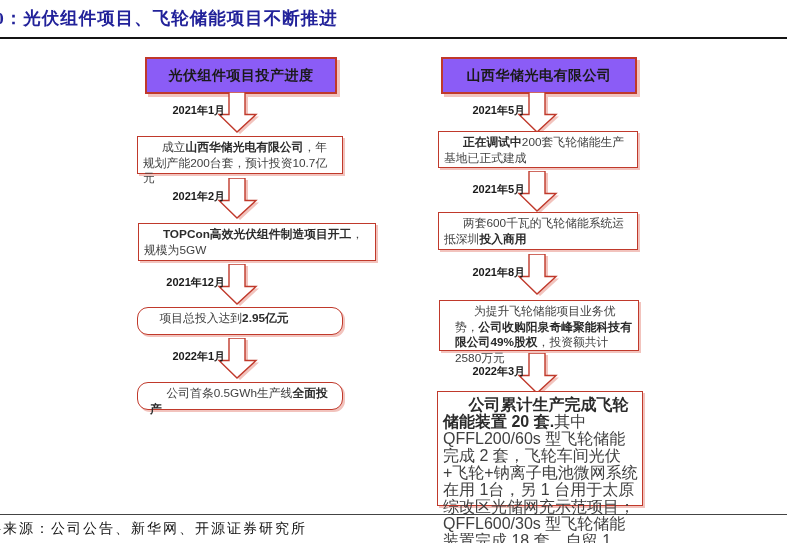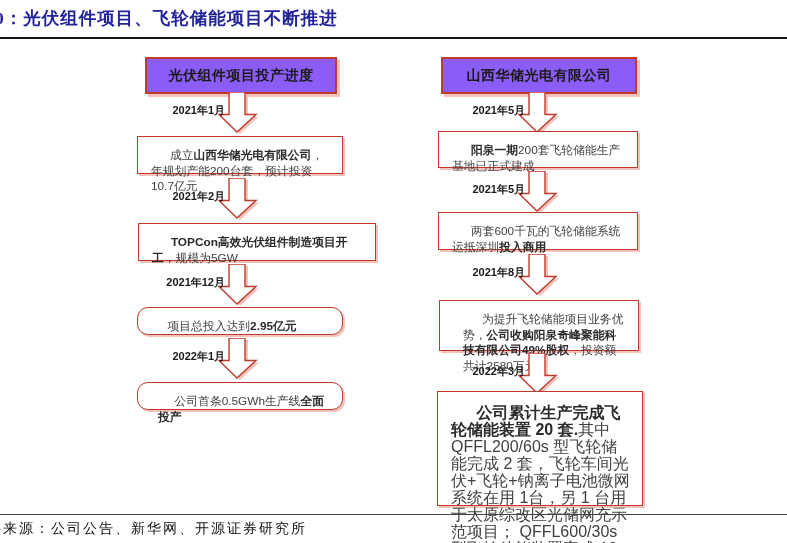--- a/index.html
+++ b/index.html
@@ -24,21 +24,21 @@
   .hdr-box{
     position:absolute;height:33px;border:2px solid #c0392b;background:#8b5cf6;
     box-shadow:3px 3px 0 #f2c3bd;display:flex;align-items:center;justify-content:center;
     font-size:14px;font-weight:bold;color:#1a1a1a;letter-spacing:.5px;
   }
   .fc-box{
     position:absolute;border:1px solid #c0392b;background:#ffffff;
     box-shadow:2px 2px 0 #f2c3bd;box-sizing:border-box;
     font-size:11.8px;line-height:15.5px;color:#3f3f3f;padding:3px 5px 2px 5px;
   }
-  .fc-box p{margin:8px;text-indent:1.6em;}
+  .fc-box p{margin:0;text-indent:1.6em;}
   .fc-box.big{font-size:16px;line-height:17px;padding:4px 4px 2px 5px;}
   .fc-box.oneline{display:flex;align-items:flex-start;border-radius:11px;}
   .fc-box.oneline p{text-indent:1.4em;width:100%;}
   
   .arrow{position:absolute;width:56px;height:43px;}
   .arrow svg{display:block;width:56px;height:43px;}
   .step-date{
     position:absolute;width:105px;text-align:right;
     font-size:11px;font-weight:bold;color:#1a1a1a;white-space:nowrap;
   }
@@ -100,21 +100,21 @@
   <div class="hdr-box" style="left:441px;top:57px;width:192px;">山西华储光电有限公司</div>
 
   <div class="arrow" style="left:509px;top:92px;">
     <svg viewBox="0 0 56 43">
         <path d="M23,2 L39,2 L39,24.5 L50,24.5 L31,42 L13,24.5 L23,24.5 Z" fill="#f2c3bd"></path>
         <path d="M20,0 L36,0 L36,22.5 L47,22.5 L28,40 L10,22.5 L20,22.5 Z" fill="#ffffff" stroke="#c0392b" stroke-width="1.4"></path>
       </svg>
   </div>
   <div class="step-date" style="left:420px;top:103px;">2021年5月</div>
   <div class="fc-box" style="left:438px;top:131px;width:200px;height:37px;">
-    <p><span style="font-weight: bold; color: rgb(43, 43, 43);">阳泉一期</span><span>200套飞轮储能生产基地已正式建成</span></p>
+    <p><span style="font-weight: bold; color: rgb(43, 43, 43);">正在调试中</span><span>200套飞轮储能生产基地已正式建成</span></p>
   </div>
 
   <div class="arrow" style="left:509px;top:171px;">
     <svg viewBox="0 0 56 43">
         <path d="M23,2 L39,2 L39,24.5 L50,24.5 L31,42 L13,24.5 L23,24.5 Z" fill="#f2c3bd"></path>
         <path d="M20,0 L36,0 L36,22.5 L47,22.5 L28,40 L10,22.5 L20,22.5 Z" fill="#ffffff" stroke="#c0392b" stroke-width="1.4"></path>
       </svg>
   </div>
   <div class="step-date" style="left:420px;top:182px;">2021年5月</div>
   <div class="fc-box" style="left:438px;top:212px;width:200px;height:38px;">

